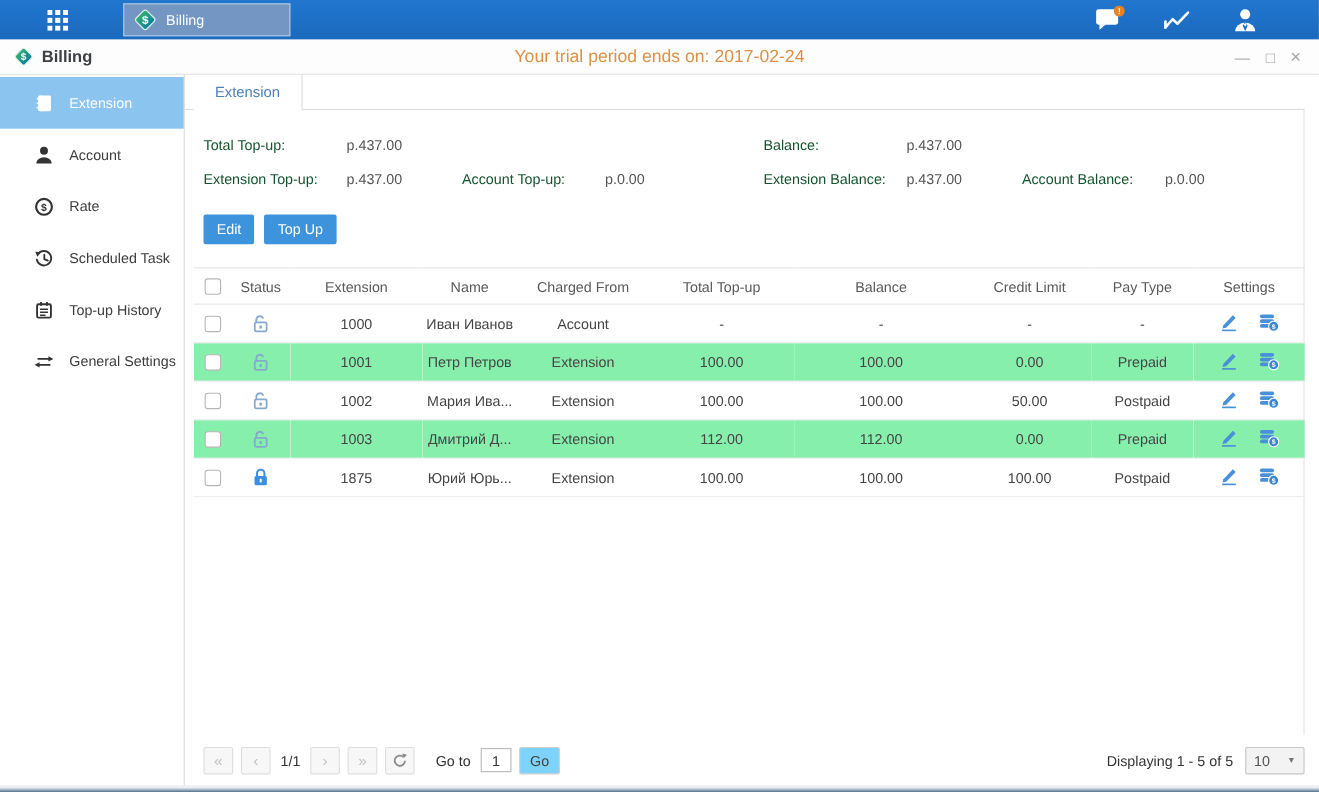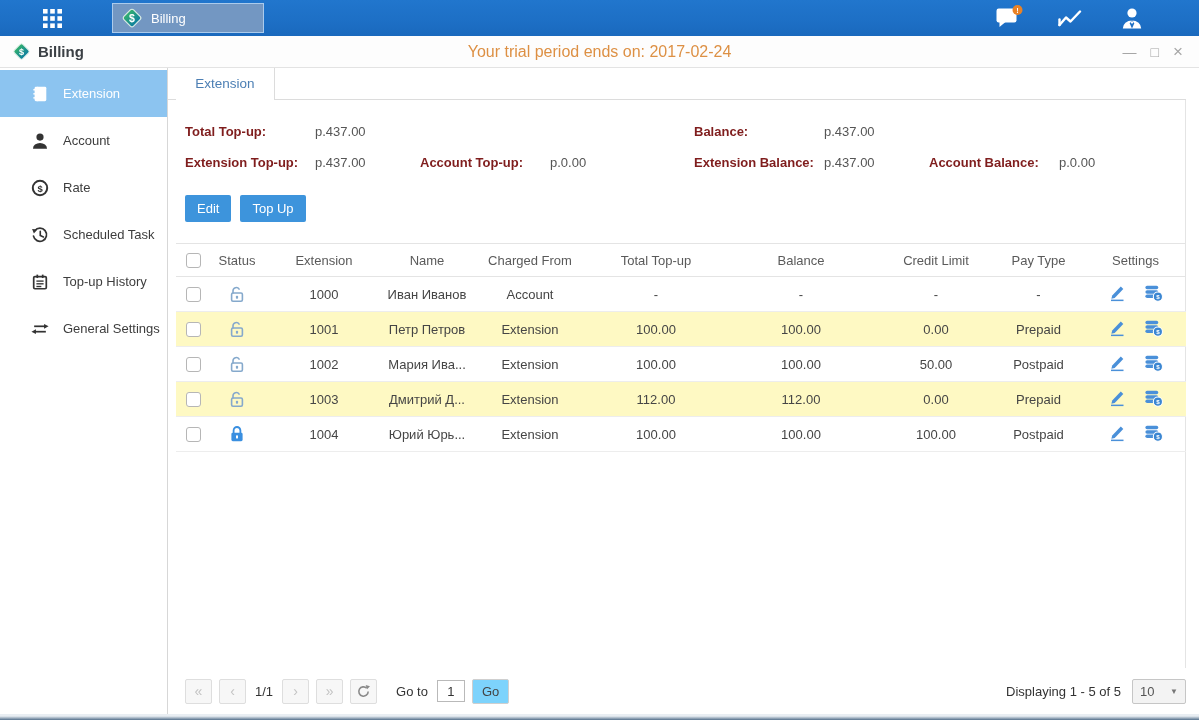--- a/index.html
+++ b/index.html
@@ -34,30 +34,30 @@
   .content { flex:1; display:flex; flex-direction:column; min-width:0; }
   .tabrow { height:32px; display:flex; border-bottom:1px solid #dcdcdc; margin-right:13px; flex-shrink:0; }
   .tab { margin-left:8px; width:99px; height:32px; line-height:31px; text-align:center; color:#4c7fb4; font-size:13.5px; background:#fff; border-right:1px solid #dcdcdc; margin-bottom:-1px; cursor:pointer; }
 
   .scroll-region { flex:1; border-right:1px solid #e4e4e4; margin-right:13px; min-height:0; }
 
   .summary { display:flex; padding-left:17px; margin-top:16px; }
   .sum-col { width:509px; flex-shrink:0; }
   .sum-col + .sum-col { width:auto; flex:1; }
   .sum-row { display:flex; align-items:center; height:31px; }
-  .sum-lbl { font-weight:bold; color:#7f1d1d; width:130px; flex-shrink:0; }
+  .sum-lbl { font-weight:normal; color:#14532d; width:130px; flex-shrink:0; }
   .sum-val { color:#555; width:105px; flex-shrink:0; }
 
   .actions { display:flex; gap:9px; padding-left:17px; margin-top:17px; }
   .btn-blue { background:#3d94dc; color:#fff; border:none; border-radius:2px; height:27px; padding:0 12px; font-size:13px; font-family:inherit; cursor:pointer;text-align:center; }
 
   table.ext { border-collapse:collapse; table-layout:fixed; width:1010px; margin-left:8px; margin-top:21px; border-top:1px solid #e4e4e4; font-size:13px; }
   table.ext th { height:33px; font-weight:normal; color:#5a5a5a; text-align:center; border-bottom:1px solid #e4e4e4; }
   table.ext td { height:35px; text-align:center; border-bottom:1px solid #ededed; color:#454545; overflow:hidden; white-space:nowrap; }
-  table.ext tr.alt { background:#fef9c3; }
+  table.ext tr.alt { background:#86efac; }
   .cb { width:15px; height:15px; border:1px solid #b6b6b6; border-radius:3px; background:#fff; margin:0 auto; cursor:pointer; }
   .lockwrap { display:inline-flex; width:20px; height:20px; vertical-align:middle; }
   .opwrap { display:inline-flex; align-items:center; gap:15px; }
   .op-icon { width:21px; height:20px; display:inline-flex; cursor:pointer; }
 
   .pagination { height:46px; display:flex; align-items:center; padding:0 13px 0 17px; flex-shrink:0; }
   .pg-btn { width:27px; height:25px; border:1px solid #dedede; background:#f7f7f7; border-radius:2px; display:flex; align-items:center; justify-content:center; color:#c3c3c3; font-size:14px; margin-right:7px; cursor:pointer; }
   .pg-ind { color:#333; margin:0 9px 0 2px; }
   .pg-goto { color:#333; margin-left:12px; margin-right:9px; }
   .pg-input { width:28px; height:22px; border:1px solid #b9b9b9; text-align:center; font-size:13px; font-family:inherit; color:#333; margin-right:7px; }
@@ -431,21 +431,21 @@
             </tr>
             <tr>
               <td>
                   <div class="cb"></div>
                 </td>
               <td><span class="lockwrap">
                     <svg width="20" height="20">
                       <use href="#i-lock-closed"></use>
                     </svg>
                   </span></td>
-              <td>1004</td>
+              <td>1875</td>
               <td>Юрий Юрь...</td>
               <td>Extension</td>
               <td>100.00</td>
               <td>100.00</td>
               <td>100.00</td>
               <td>Postpaid</td>
               <td><span class="opwrap">
                     <span class="op-icon">
                       <svg width="21" height="20">
                         <use href="#i-pencil"></use>

